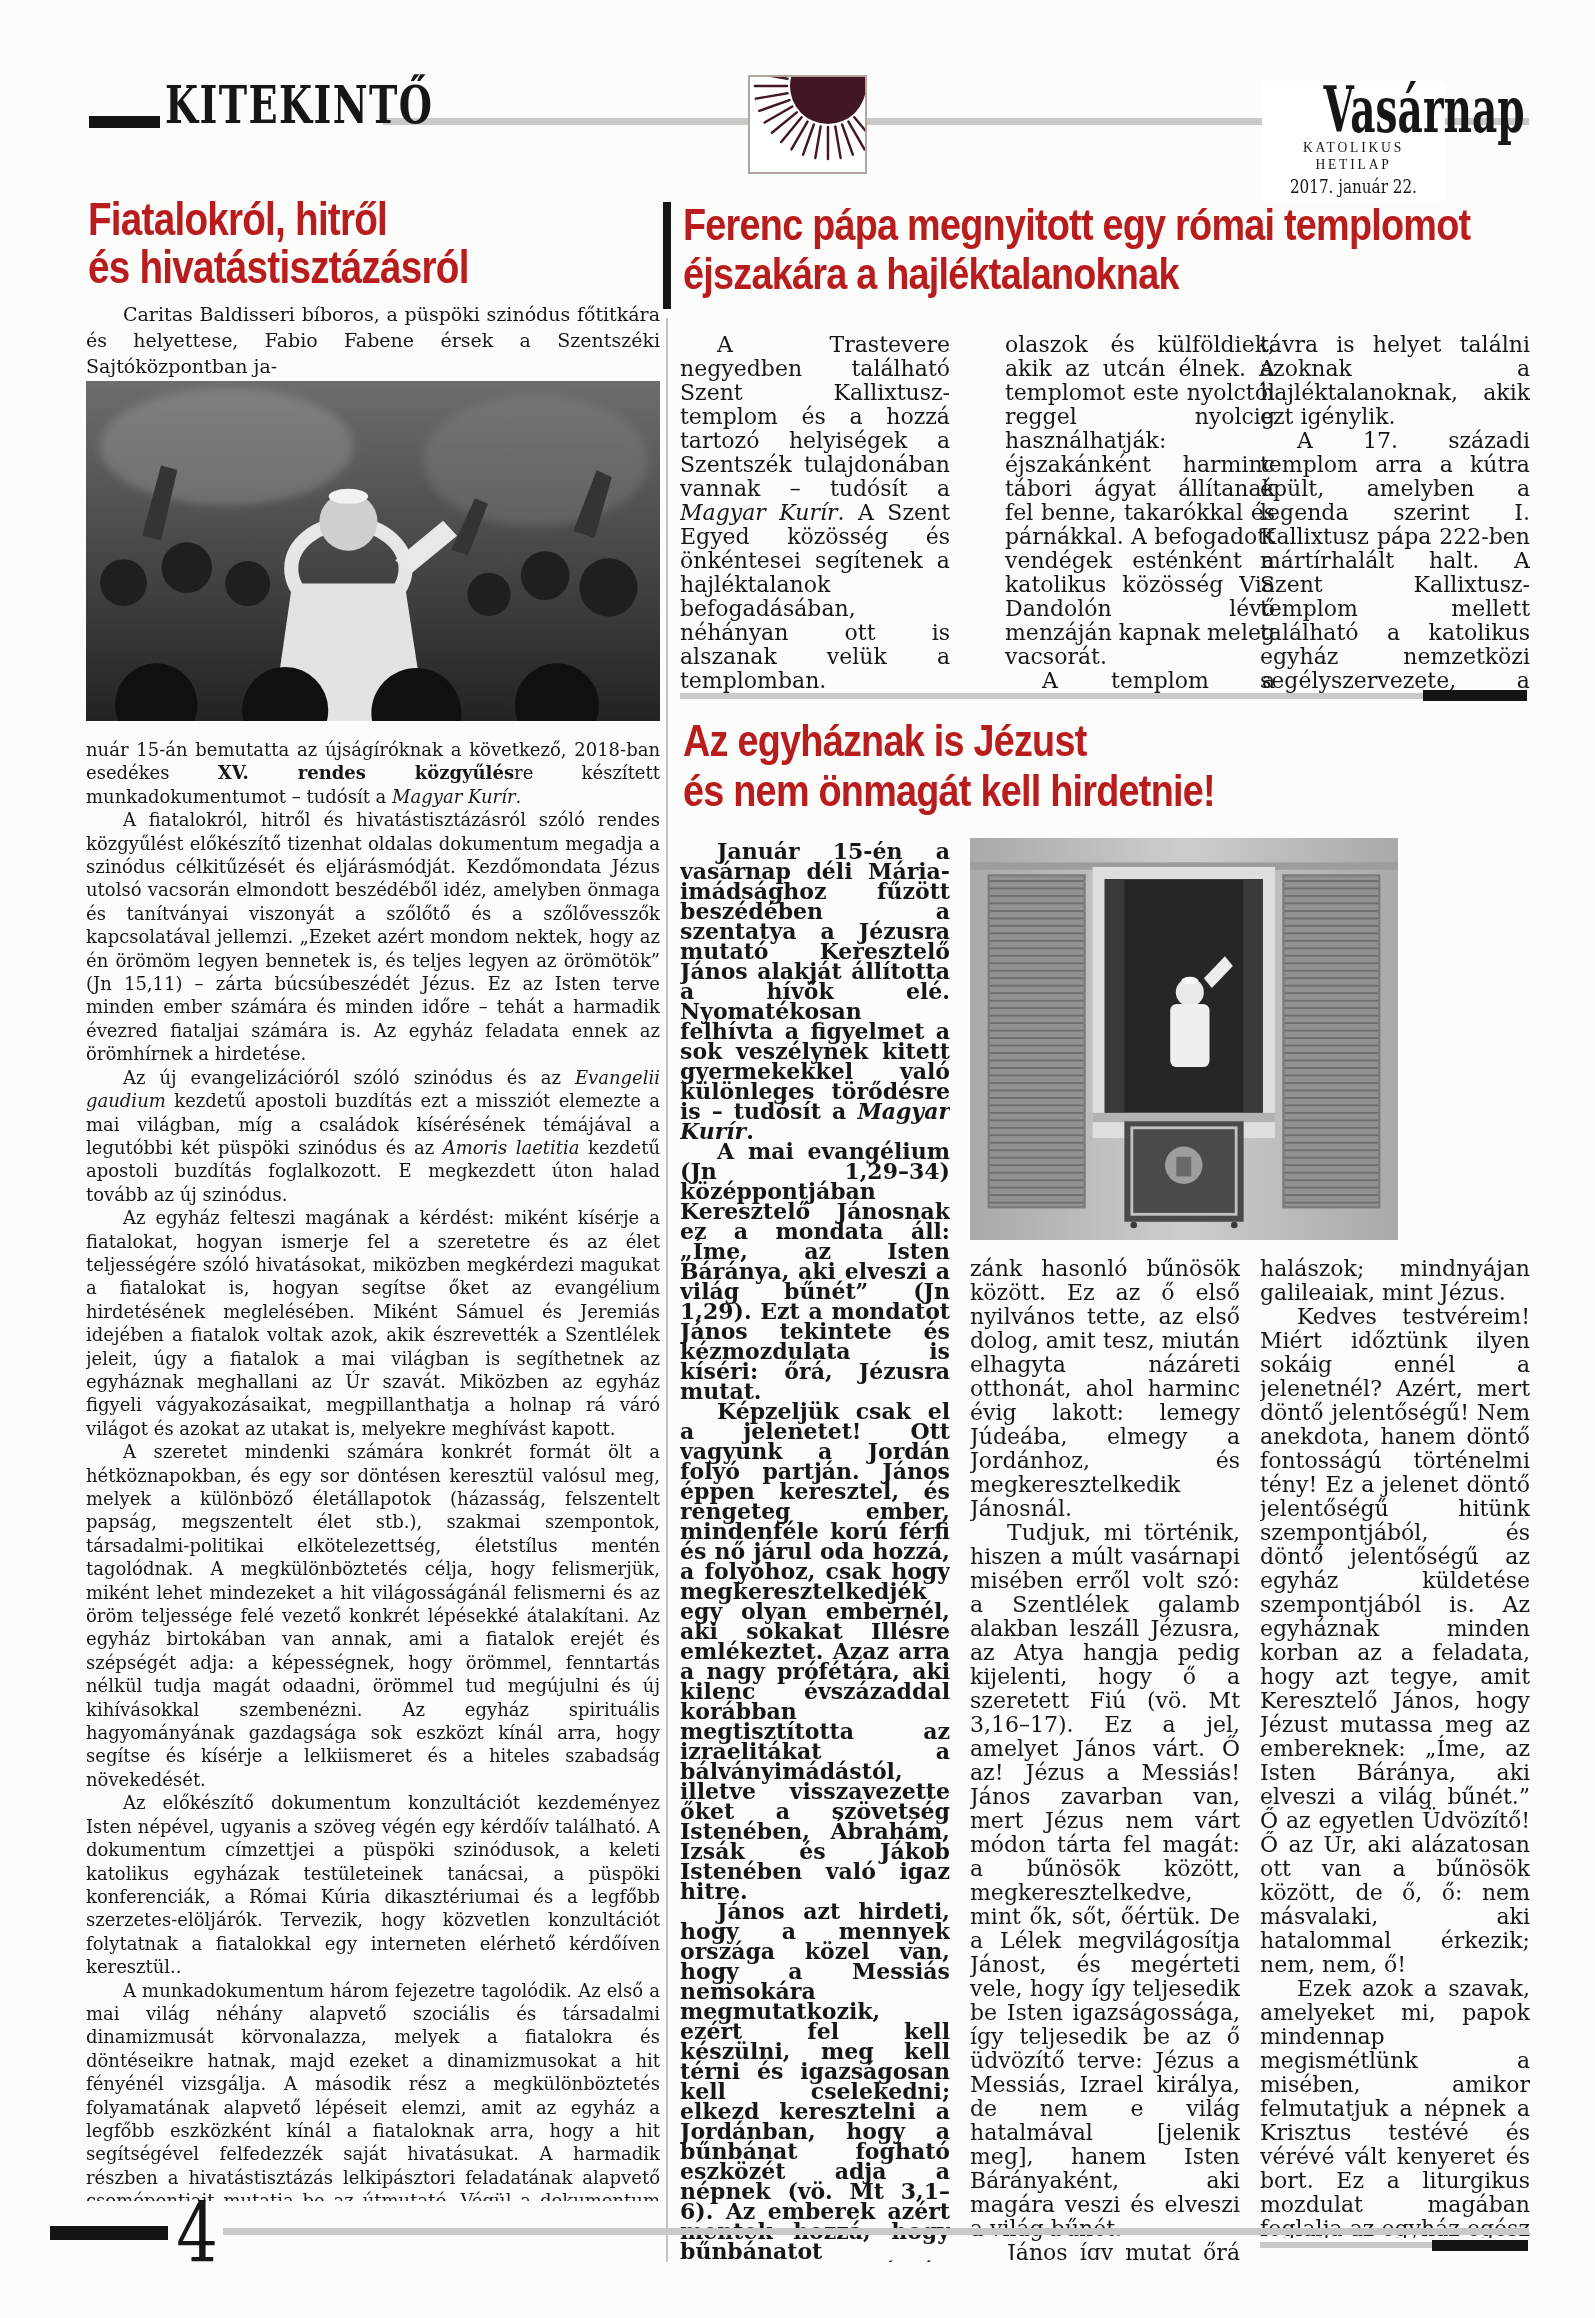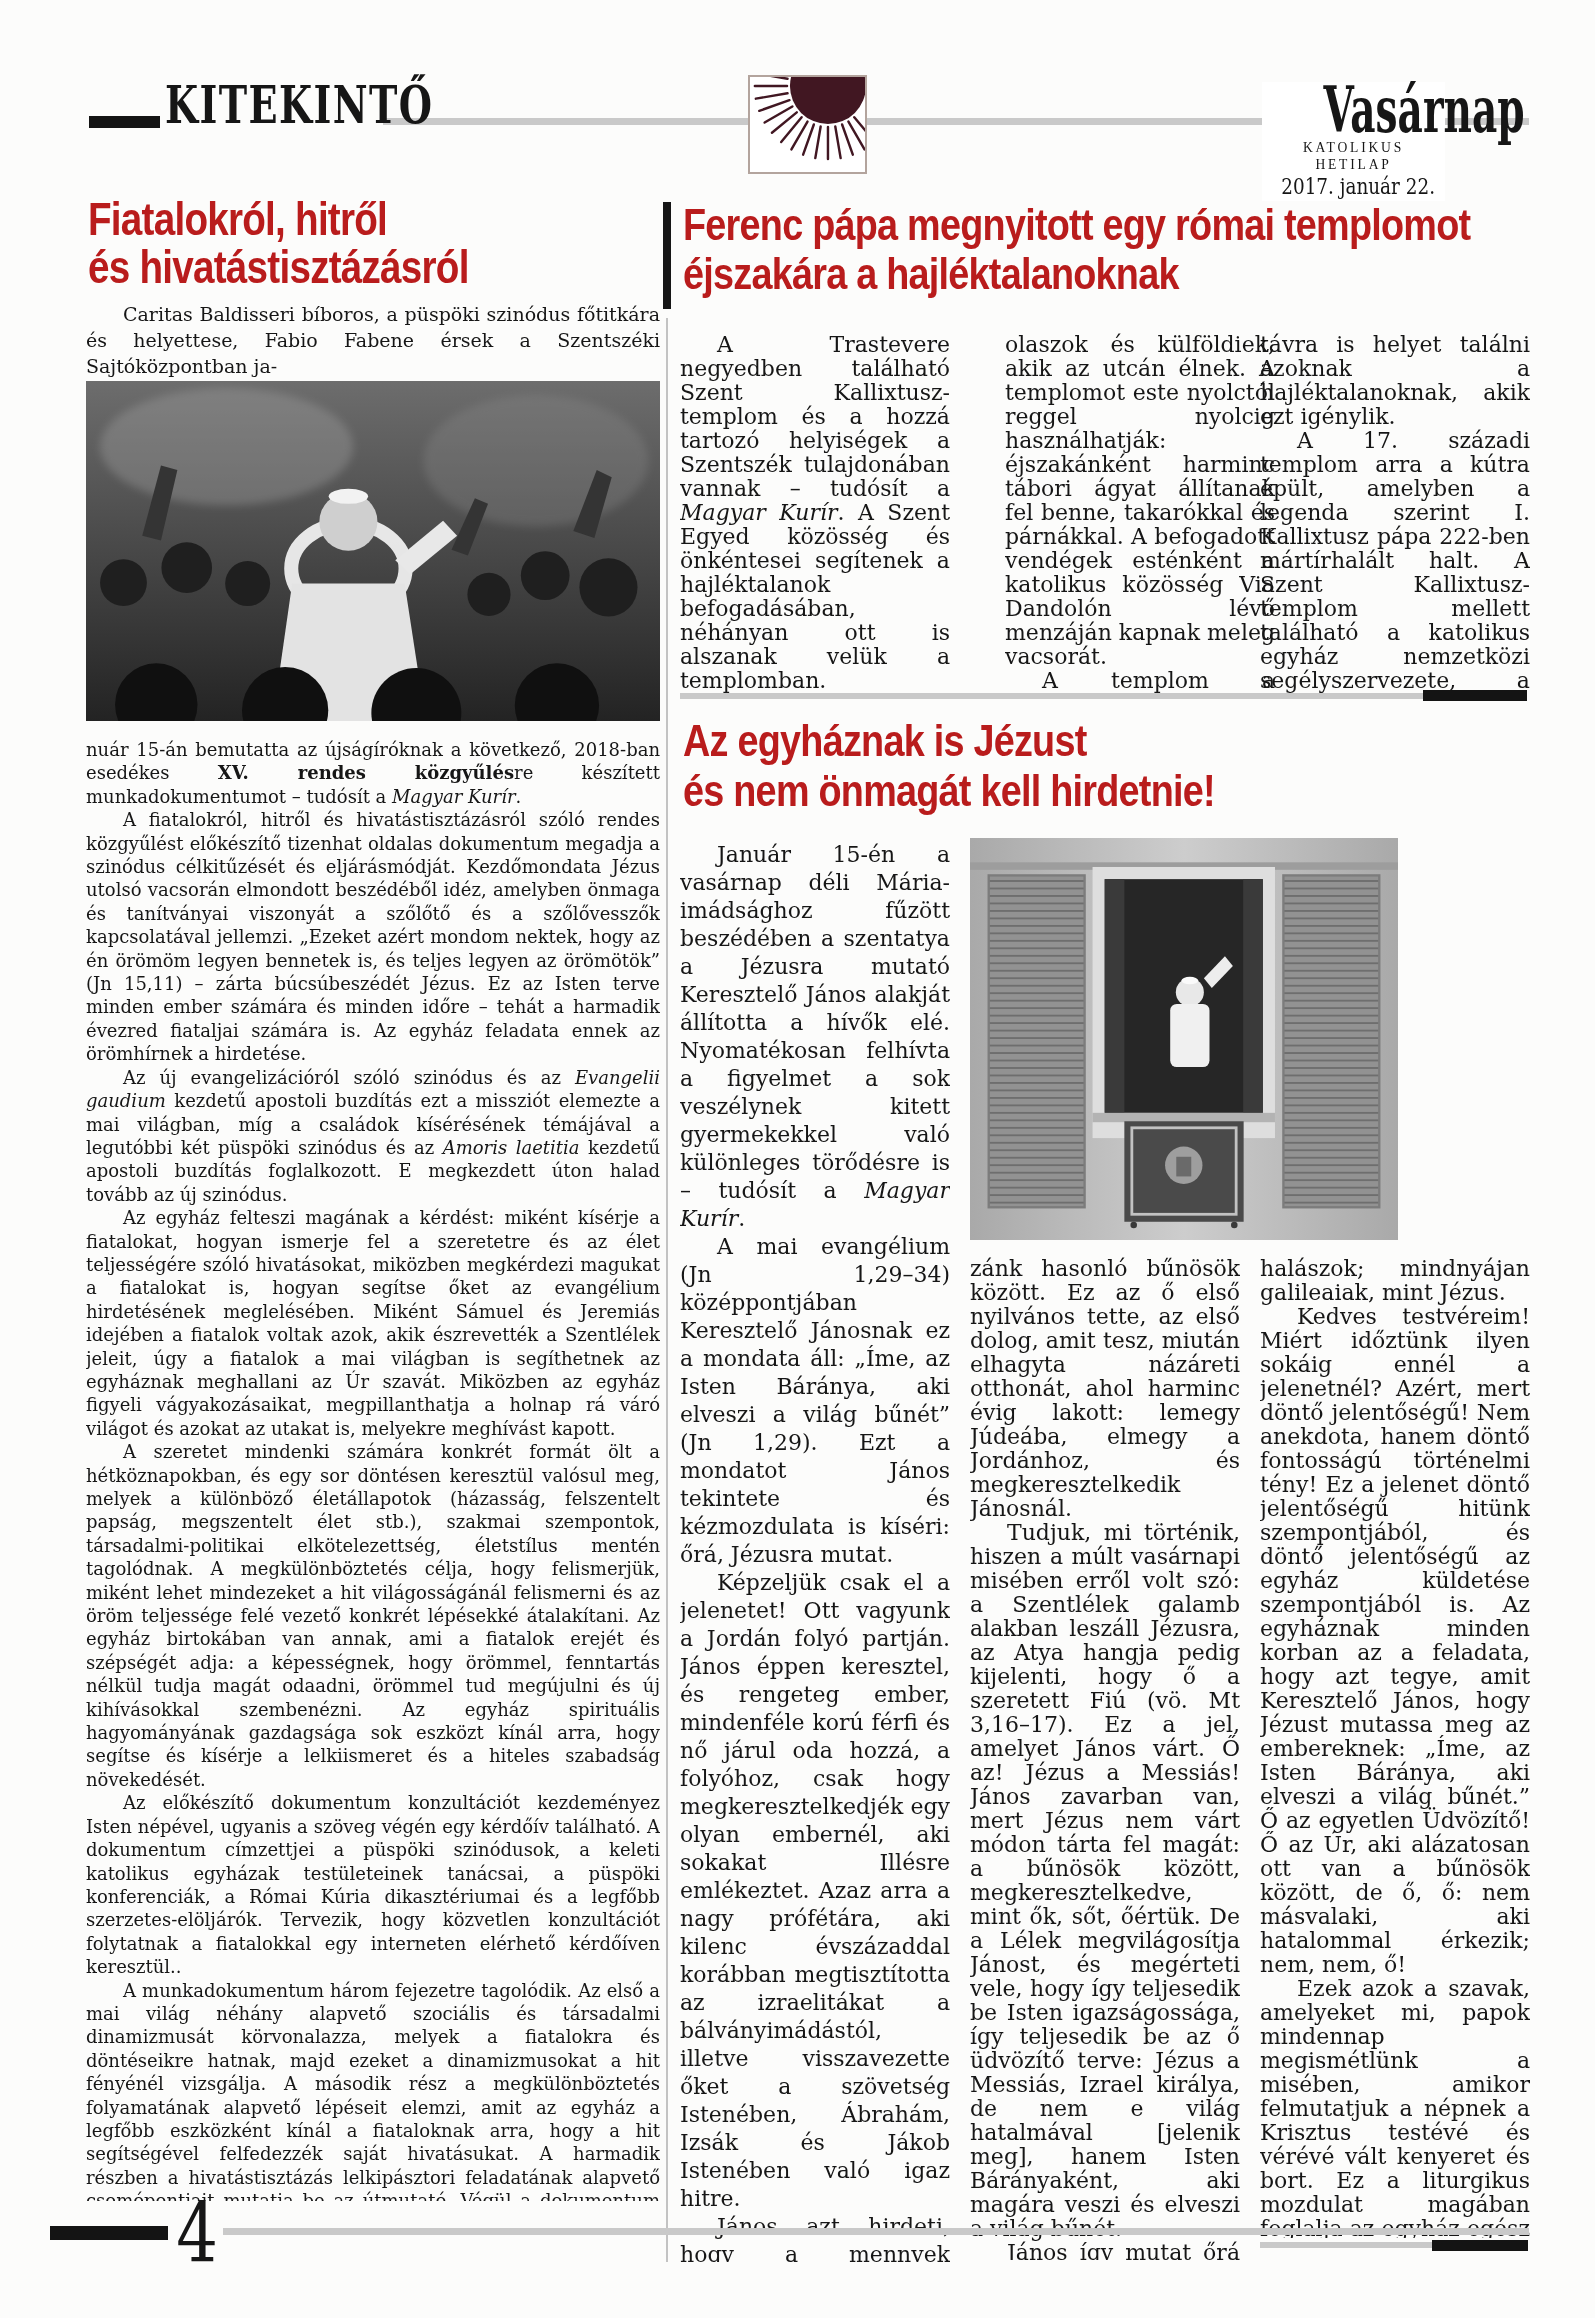--- a/index.html
+++ b/index.html
@@ -19,39 +19,39 @@
   .b{font-weight:700;}
   .col{position:absolute;width:270px;overflow:hidden;font-size:22px;line-height:24px;}
   
   #secbar{left:89px;top:116px;width:71px;height:12px;background:#141414;}
   #sectitle{left:165px;top:78px;font-size:53px;line-height:53px;font-weight:700;letter-spacing:1.9px;}
   #hrule{left:383px;top:118px;width:1146px;height:7px;background:#c9c9c9;}
   #sunbox{left:748px;top:75px;width:115px;height:95px;background:#fff;border:2.3px solid #b3a49d;z-index:2;overflow:hidden;}
   #masthead{left:1262px;top:82px;width:183px;background:#fff;z-index:2;text-align:center;padding-bottom:1.9px;}
   .m-title{font-size:63px;line-height:57px;font-weight:700;}
   .m-sub{font-size:13.6px;line-height:17px;letter-spacing:2.8px;font-family:"Liberation Serif",serif;}
-  .m-date{font-size:23px;line-height:26px;}
+  .m-date{font-size:19px;line-height:26px;}
   
   #tbar{left:663px;top:202px;width:8px;height:107px;background:#161616;}
   #vline{left:666px;top:318px;width:2.3px;height:1944px;background:#c3c3c3;}
   
   #a1t{left:88px;top:195px;font-size:46px;line-height:48px;}
   #a1lead{left:86px;top:301px;width:574px;font-size:19px;line-height:26px;}
   #photo1{left:86px;top:381px;width:574px;height:340px;}
   #a1body{left:86px;top:738px;width:574px;height:1463px;font-size:18px;line-height:23.4px;overflow:hidden;}
   
   #a2t{left:683px;top:200px;font-size:45px;line-height:49px;}
   #a2c1{left:680px;top:333px;height:362px;}
   #a2c2{left:970px;top:333px;height:362px;margin-left:35px;}
   #a2c3{left:1260px;top:333px;height:362px;}
   #a2rule-g{left:680px;top:693px;width:743px;height:6px;background:#c9c9c9;}
   #a2rule-b{left:1423px;top:690px;width:104px;height:11.2px;background:#141414;}
   
   #a3t{left:683px;top:716px;font-size:45px;line-height:50px;}
-  #a3c1{left:680px;top:841px;height:1421px;line-height:28px;}
+  #a3c1{left:680px;top:841px;height:1421px;line-height:20px;font-weight:bold;}
   #photo2{left:970px;top:838px;width:428px;height:402px;}
   #a3c2{left:970px;top:1257px;height:1003px;line-height:24px;}
   #a3c3{left:1260px;top:1257px;height:981px;line-height:24px;}
   #a3rule-g{left:1260px;top:2242px;width:172px;height:5.6px;background:#c9c9c9;}
   #a3rule-b{left:1432px;top:2240px;width:96px;height:11.2px;background:#141414;}
   
   #fbar{left:50px;top:2226px;width:118px;height:14px;background:#141414;}
   #pnum{left:171px;top:2193px;font-size:82px;line-height:82px;}
   #frule{left:223px;top:2228px;width:1306px;height:7px;background:#c9c9c9;}
   svg{display:block;width:100%;height:100%;}

